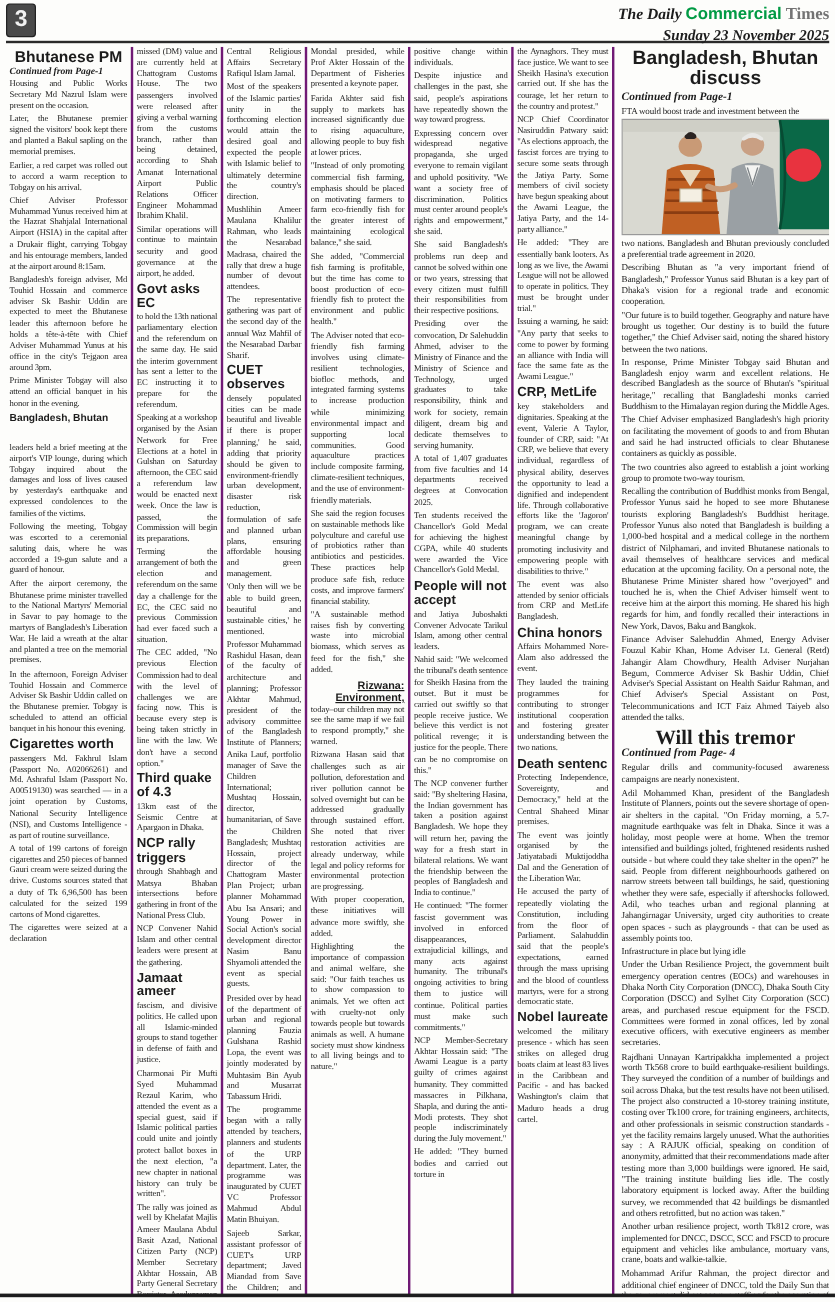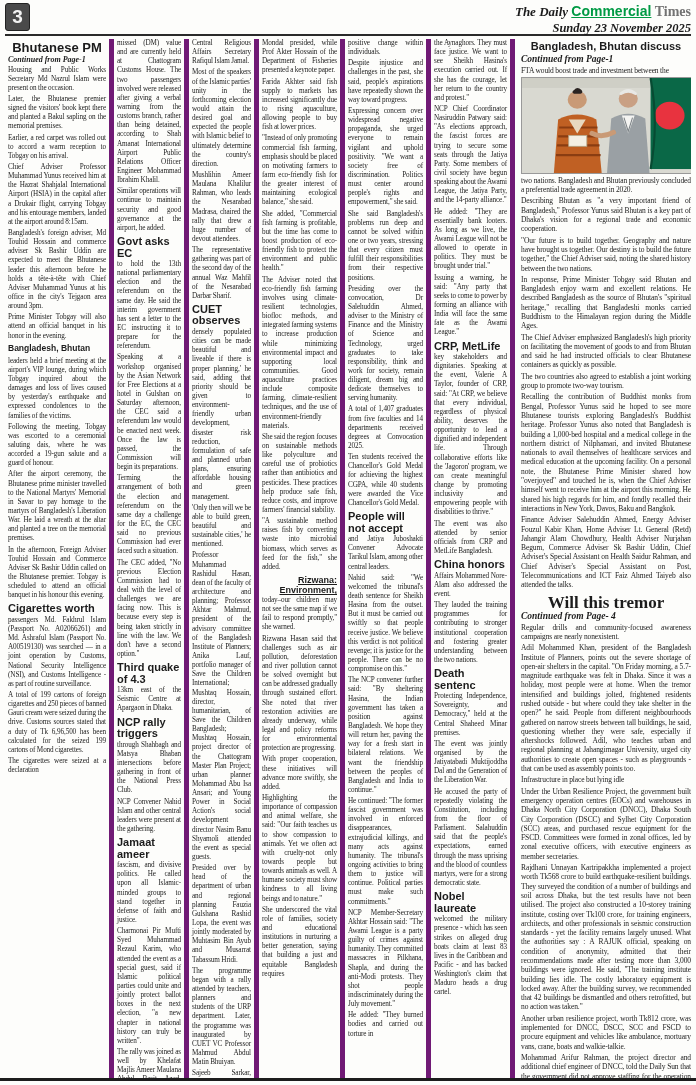--- a/index.html
+++ b/index.html
@@ -6,41 +6,41 @@
   .page{position:relative;width:696px;height:1085px;background:#fdfdfb;overflow:hidden;
         font-family:"Liberation Serif",serif;color:#1c1c1c;box-sizing:border-box;padding:3px 5px 0 5px;}
   
   .hdr{display:flex;justify-content:space-between;align-items:flex-start;height:33px;
        border-bottom:2.5px solid #2a2a2a;box-sizing:border-box;}
   .pageno{width:23px;height:26px;background:#4a4a4a;color:#f2f2f2;border-radius:3px;
           font:bold 19px "Liberation Sans",sans-serif;display:flex;align-items:center;justify-content:center;
           border:1px solid #222;}
   .mast{ text-align:right;line-height:1.05;}
   .mast .l1{font:italic bold 13px "Liberation Serif",serif;}
-  .mast .green{font:bold 14px "Liberation Sans",sans-serif;font-style:normal;text-decoration:underline;}
+  .mast .green{font:bold 14px "Liberation Sans",sans-serif;font-style:normal;}
   .mast .red{font:bold 14px "Liberation Sans",sans-serif;font-style:normal;}
   .mast .l2{font:italic bold 12.5px "Liberation Serif",serif;margin-top:1px;}
   
   .cols{display:grid;grid-template-columns:104px 75px 70px 86px 86px 84px 1fr;
         height:1040px;overflow:hidden;margin-top:3px;}
   .col{overflow:hidden;padding:0 3px;box-sizing:border-box;}
-  .col + .col{border-left:5px solid #701a75;}
+  .col + .col{border-left:2px solid #701a75;}
   .b-p{font-size:7.2px;line-height:1.27;text-align:justify;letter-spacing:-0.1px;
        margin:0 0 2px 0;word-spacing:-0.2px;}
   .b-h1{font:bold 13px "Liberation Sans",sans-serif;text-align:center;margin:2px 0 0 0;line-height:1.05;}
   .b-h2{font:bold 11px "Liberation Sans",sans-serif;text-align:left;margin:3px 0 1px 0;line-height:1.05;}
   .b-h2u{font:bold 9px "Liberation Sans",sans-serif;text-align:right;text-decoration:underline;
          margin:3px 0 1px 0;}
-  .b-h3{font:bold 8.5px "Liberation Sans",sans-serif;margin:2px 0 4px 0;}
+  .b-h3{font:bold 8.5px "Liberation Sans",sans-serif;margin:2px 0 16px 0;}
   .b-cont{font:italic bold 8px "Liberation Serif",serif;margin:0 0 2px 0;}
   .b-hserif{font:bold 17px "Liberation Serif",serif;text-align:center;margin:4px 0 0 0;line-height:1;}
   
   .rsec{padding:0 0 0 6px;}
   .rsec .b-p{font-size:7.5px;line-height:1.24;}
-  .rsec .b-h1{font-size:11px;margin-bottom:1px;}
+  .rsec .b-h1{font-size:16px;margin-bottom:1px;}
   .rsec .b-cont{font-size:9.5px;margin-bottom:2px;}
   .photo{margin:2px 0 2px 0;}
   .photo svg{display:block;width:100%;height:95px;border:1px solid #999;}
   
   .bottom-rule{position:absolute;left:0;right:0;bottom:4px;height:3.5px;background:#1d1d1d;}
 </style>
 </head>
 <body>
 
 <div class="page">
@@ -113,21 +113,20 @@
         <div class="b-p">"Instead of only promoting commercial fish farming, emphasis should be placed on motivating farmers to farm eco-friendly fish for the greater interest of maintaining ecological balance," she said.</div>
         <div class="b-p">She added, "Commercial fish farming is profitable, but the time has come to boost production of eco-friendly fish to protect the environment and public health."</div>
         <div class="b-p">The Adviser noted that eco-friendly fish farming involves using climate-resilient technologies, biofloc methods, and integrated farming systems to increase production while minimizing environmental impact and supporting local communities. Good aquaculture practices include composite farming, climate-resilient techniques, and the use of environment-friendly materials.</div>
         <div class="b-p">She said the region focuses on sustainable methods like polyculture and careful use of probiotics rather than antibiotics and pesticides. These practices help produce safe fish, reduce costs, and improve farmers' financial stability.</div>
         <div class="b-p">"A sustainable method raises fish by converting waste into microbial biomass, which serves as feed for the fish," she added.</div>
         <div class="b-h2u">Rizwana: Environment,</div>
         <div class="b-p">today–our children may not see the same map if we fail to respond promptly," she warned.</div>
         <div class="b-p">Rizwana Hasan said that challenges such as air pollution, deforestation and river pollution cannot be solved overnight but can be addressed gradually through sustained effort. She noted that river restoration activities are already underway, while legal and policy reforms for environmental protection are progressing.</div>
         <div class="b-p">With proper cooperation, these initiatives will advance more swiftly, she added.</div>
         <div class="b-p">Highlighting the importance of compassion and animal welfare, she said: "Our faith teaches us to show compassion to animals. Yet we often act with cruelty-not only towards people but towards animals as well. A humane society must show kindness to all living beings and to nature."</div>
-        <div class="b-p">She underscored the vital role of families, society and educational institutions in nurturing a better generation, saying that building a just and equitable Bangladesh requires</div>
       </div>
     <div class="col">
         <div class="b-p">positive change within individuals.</div>
         <div class="b-p">Despite injustice and challenges in the past, she said, people's aspirations have repeatedly shown the way toward progress.</div>
         <div class="b-p">Expressing concern over widespread negative propaganda, she urged everyone to remain vigilant and uphold positivity. "We want a society free of discrimination. Politics must center around people's rights and empowerment," she said.</div>
         <div class="b-p">She said Bangladesh's problems run deep and cannot be solved within one or two years, stressing that every citizen must fulfill their responsibilities from their respective positions.</div>
         <div class="b-p">Presiding over the convocation, Dr Salehuddin Ahmed, adviser to the Ministry of Finance and the Ministry of Science and Technology, urged graduates to take responsibility, think and work for society, remain diligent, dream big and dedicate themselves to serving humanity.</div>
         <div class="b-p">A total of 1,407 graduates from five faculties and 14 departments received degrees at Convocation 2025.</div>
         <div class="b-p">Ten students received the Chancellor's Gold Medal for achieving the highest CGPA, while 40 students were awarded the Vice Chancellor's Gold Medal.</div>
         <div class="b-h2">People will not accept</div>

